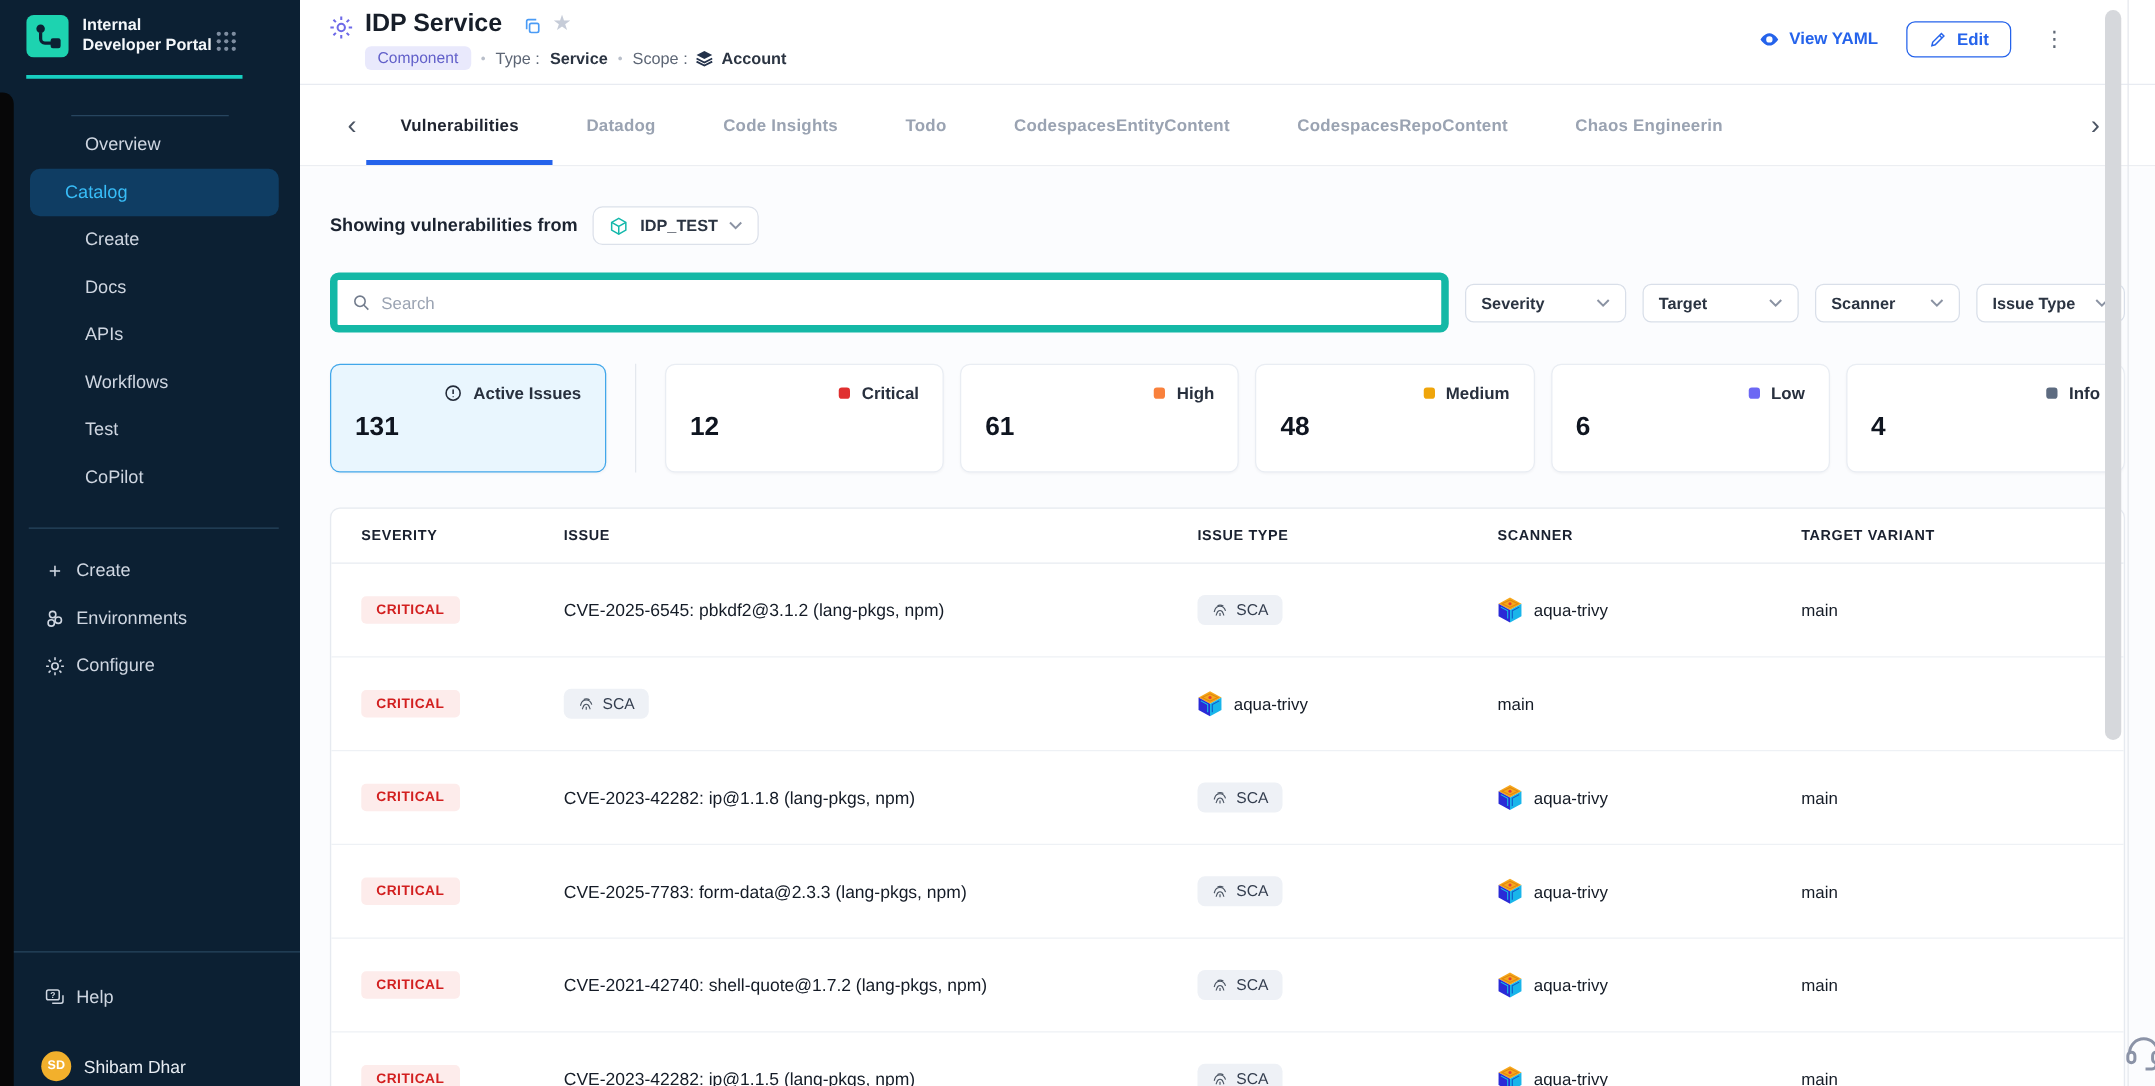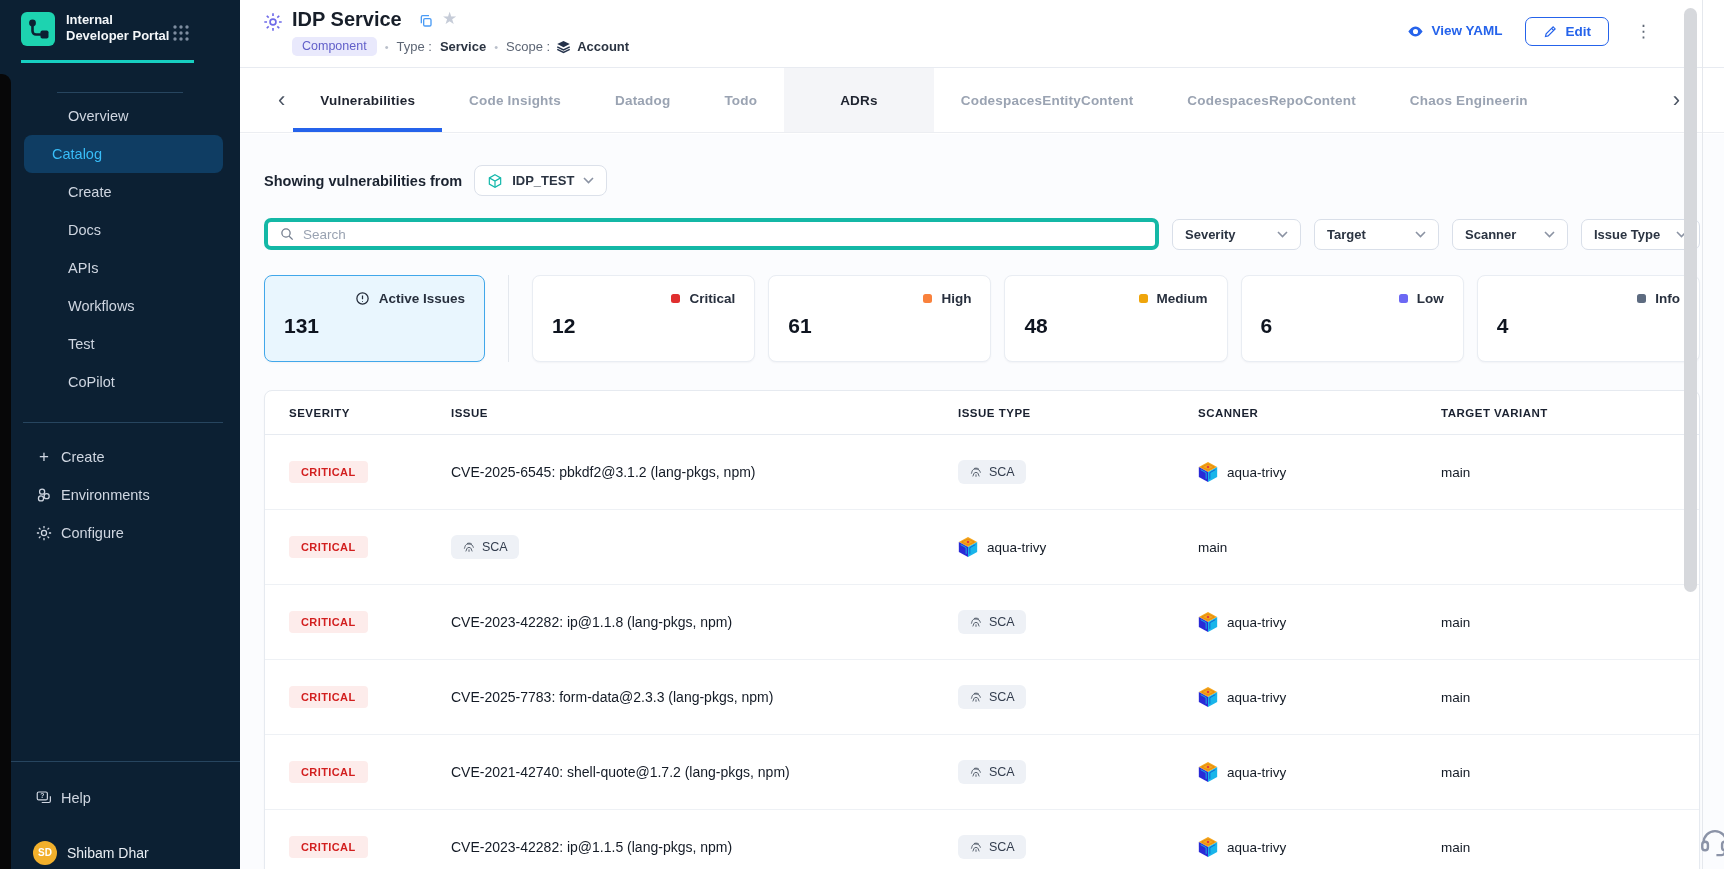--- a/index.html
+++ b/index.html
@@ -56,21 +56,21 @@
   .tab.hl { background:#f4f5f8; color:#1f2430; padding:0 56px; }
 
   .content { position:absolute; left:0; right:0; top:134px; bottom:0; background:#fbfcfe; padding:0 24px; overflow:hidden; }
 
   .showing-row { margin-top:31px; display:flex; align-items:center; }
   .showing-label { font-size:14.5px; font-weight:bold; color:#1b2330; }
   .proj-select { margin-left:12px; height:31px; display:flex; align-items:center; gap:9px; background:#fff; border:1px solid #dce1ea; border-radius:8px; padding:0 12px; cursor:pointer; }
   .proj-name { font-size:13px; font-weight:bold; color:#2b3442; }
 
   .filter-row { margin-top:22px; display:flex; align-items:center; gap:13px; }
-  .search-box { flex:1; height:32px; background:#fff; border:4px solid #14b8a6; border-radius:7px; display:flex; align-items:center; padding:0 11px; gap:8px; }
+  .search-box { flex:1; height:48px; background:#fff; border:6px solid #14b8a6; border-radius:7px; display:flex; align-items:center; padding:0 11px; gap:8px; }
   .search-box input { border:none; outline:none; flex:1; font-size:13.5px; color:#2b3442; background:transparent; }
   .search-box input::placeholder { color:#9aa3b2; }
   .f-select { height:31px; background:#fff; border:1px solid #d9dfe9; border-radius:7px; display:flex; align-items:center; justify-content:space-between; padding:0 12px; font-size:13px; font-weight:bold; color:#2b3442; cursor:pointer; }
   .f-w0 { width:129px; } .f-w1 { width:125px; } .f-w2 { width:116px; } .f-w3 { width:119px; }
 
   .stats-row { margin-top:25px; height:87px; display:flex; align-items:stretch; }
   .stat-card { background:#fff; border:1px solid #e9edf3; border-radius:8px; padding:15px 19px; box-shadow:0 1px 2px rgba(16,24,40,.04); }
   .active-card { width:221px; background:#e9f6fe; border:1.5px solid #41a7ea; cursor:pointer; }
   .stat-label { display:flex; align-items:center; gap:9px; font-size:13.5px; font-weight:600; color:#28303e;justify-content:flex-end; }
   .stat-value { margin-top:8px; font-size:21px; font-weight:bold; color:#0f1520; }
@@ -229,24 +229,23 @@
           </svg>
           <span>Edit</span>
         </button>
         <div class="kebab">⋮</div>
       </div>
     </div>
 
     <div class="tabbar">
       <div class="tab-chev">‹</div>
       <div class="tab active">Vulnerabilities</div>
+      <div class="tab">Datadog</div>
       <div class="tab">Code Insights</div>
-      <div class="tab">Datadog</div>
       <div class="tab">Todo</div>
-      <div class="tab hl">ADRs</div>
       <div class="tab">CodespacesEntityContent</div>
       <div class="tab">CodespacesRepoContent</div>
       <div class="tab">Chaos Engineerin</div>
       <div class="tab-chev next">›</div>
     </div>
 
     <div class="content">
 
       <div class="showing-row">
         <div class="showing-label">Showing vulnerabilities from</div>

